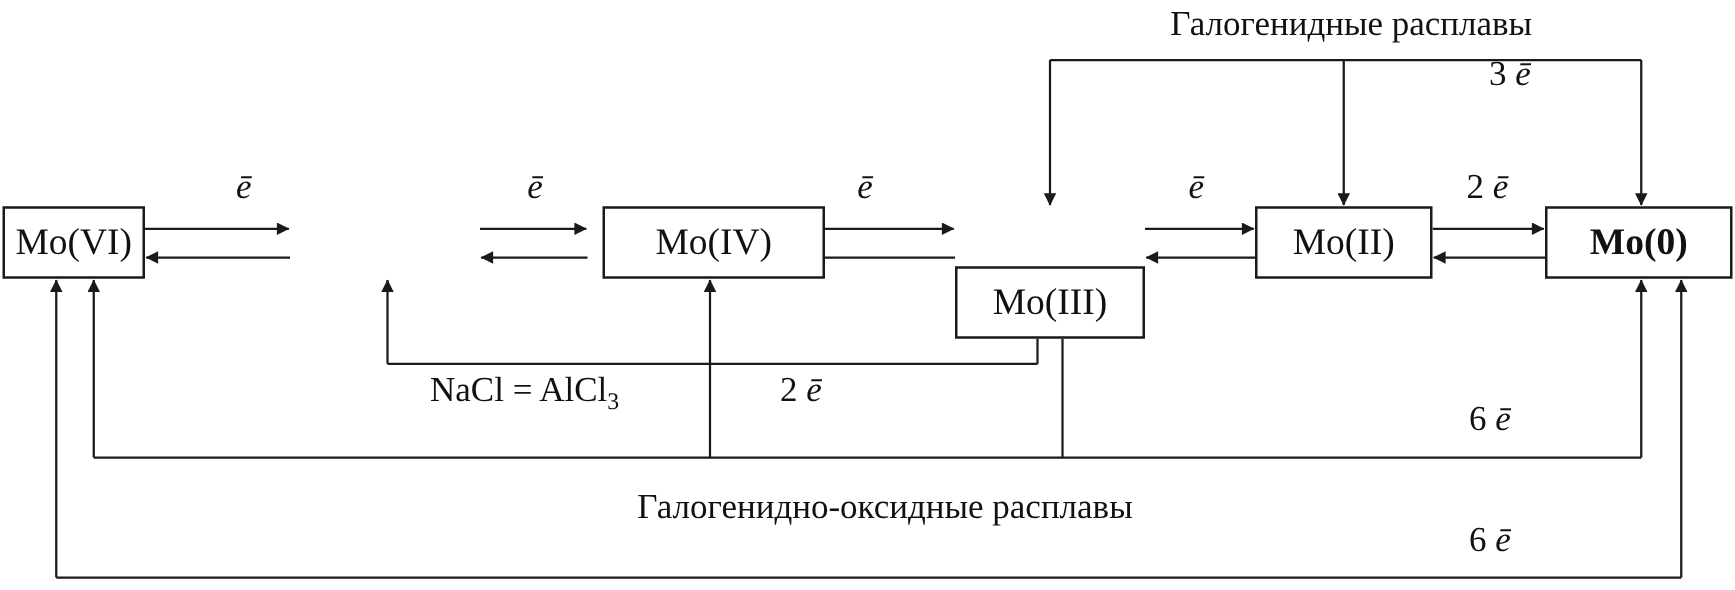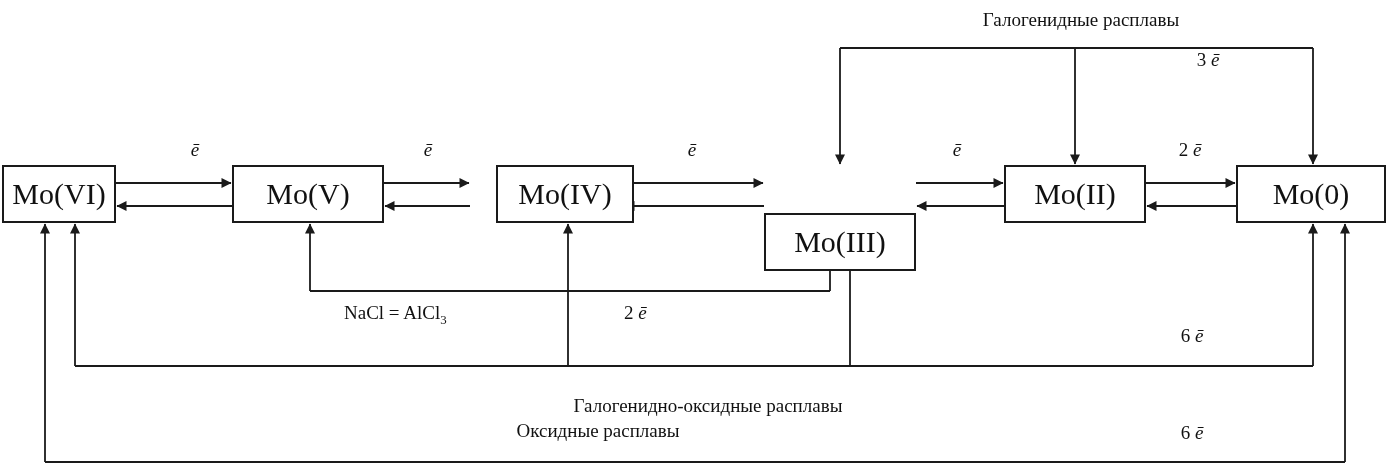--- a/index.html
+++ b/index.html
@@ -8,21 +8,21 @@
     font-family:"Liberation Serif", serif; color:#111; overflow:hidden;
   }
   .wires { position:absolute; left:0; top:0; }
   .box {
     position:absolute; top:165px; height:58px; box-sizing:border-box;
     border:2px solid #1a1a1a; background:#ffffff;
     display:flex; align-items:center; justify-content:center;
     font-size:30px; white-space:nowrap;
   }
   .lbl {
-    position:absolute; font-size:19px; line-height:32px; white-space:nowrap;
+    position:absolute; font-size:28px; line-height:32px; white-space:nowrap;
   }
   .center { text-align:center; }
   .ebar { font-style:italic; }
   sub { font-size:0.68em; }
 </style>
 </head>
 <body>
 
 <div class="stage">
 
@@ -70,33 +70,30 @@
     <g stroke="#1a1a1a" stroke-width="1.8">
       <line x1="45" y1="462" x2="1345" y2="462"></line>
       <line x1="45" y1="462" x2="45" y2="224" marker-end="url(#ah)"></line>
       <line x1="1345" y1="462" x2="1345" y2="224" marker-end="url(#ah)"></line>
     </g>
   </svg>
 
   <div class="box" style="left:2px;    width:114px;">
     <span>Mo(VI)</span>
   </div>
-  <div class="box" style="left:232px;  width:152px;">
-    <span>Mo(V)</span>
-  </div>
-  <div class="box" style="left:496px;  width:138px;">
+  <div class="box" style="left:482px;  width:178px;">
     <span>Mo(IV)</span>
   </div>
   <div class="box" style="left:764px;  width:152px;margin-top:48px;">
     <span>Mo(III)</span>
   </div>
   <div class="box" style="left:1004px; width:142px;">
     <span>Mo(II)</span>
   </div>
-  <div class="box" style="left:1236px; width:150px;">
+  <div class="box" style="left:1236px; width:150px;font-weight:bold;">
     <span>Mo(0)</span>
   </div>
 
   <div class="lbl center" style="left:155px;  top:134px; width:80px;">
     <span></span><i class="ebar">ē</i>
   </div>
   <div class="lbl center" style="left:388px;  top:134px; width:80px;">
     <span></span><i class="ebar">ē</i>
   </div>
   <div class="lbl center" style="left:652px;  top:134px; width:80px;">
@@ -119,18 +116,17 @@
   </div>
   <div class="lbl" style="left:624px; top:297px;">
     <span>2 </span><i class="ebar">ē</i>
   </div>
 
   <div class="lbl center" style="left:1152px; top:320px; width:80px;">
     <span>6 </span><i class="ebar">ē</i>
   </div>
   <div class="lbl center" style="left:418px; top:390px; width:580px;">Галогенидно-оксидные расплавы</div>
 
-  <div class="lbl center" style="left:420px; top:415px; width:356px;">Оксидные расплавы</div>
   <div class="lbl center" style="left:1152px; top:417px; width:80px;">
     <span>6 </span><i class="ebar">ē</i>
   </div>
 
 </div>
 
 </body></html>

